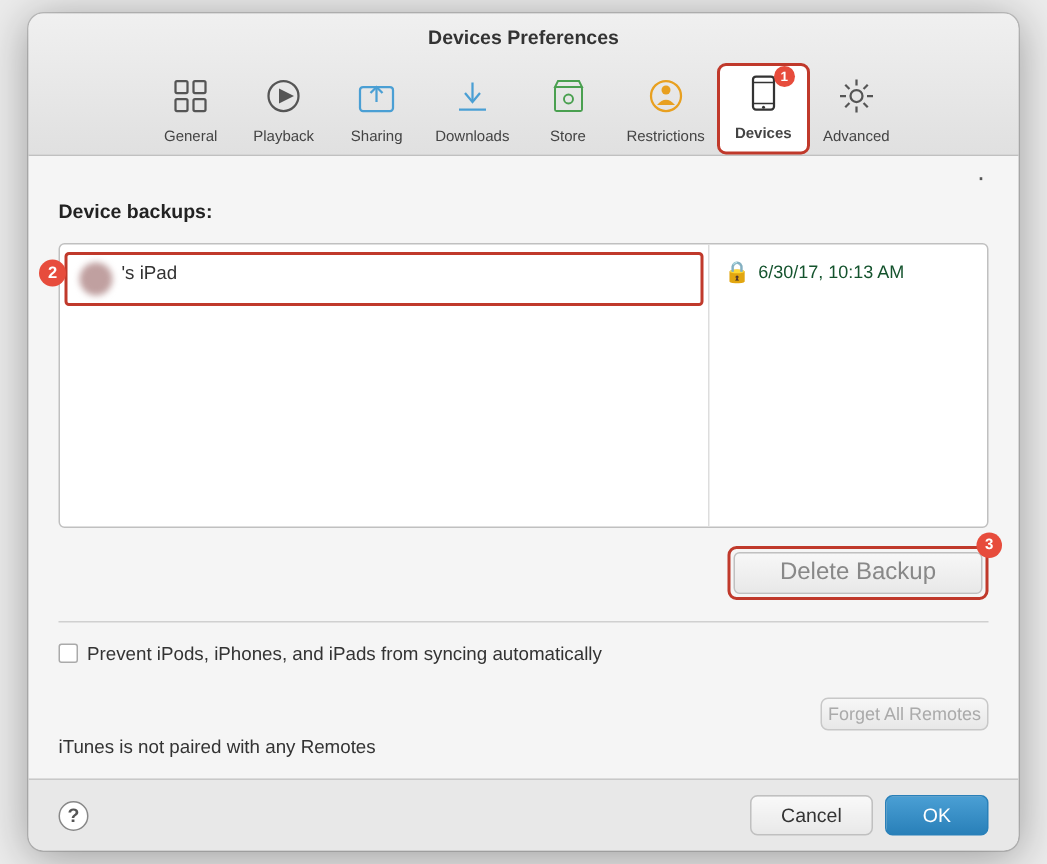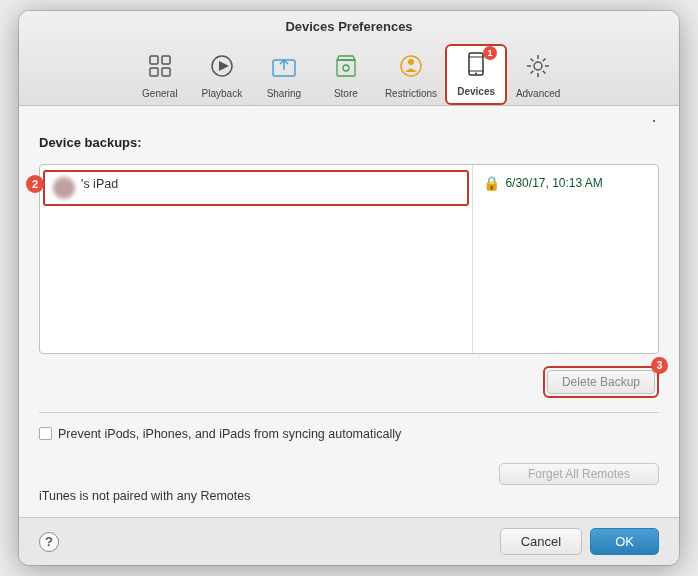--- a/index.html
+++ b/index.html
@@ -129,21 +129,21 @@
       align-items: center;
     }
     .remotes-label {
       font-size: 12.5px;
       color: #333;
       margin-top: 44px;
     }
     .forget-remotes-btn {
       border: 1px solid #c8c8c8;
       border-radius: 5px;
-      padding: 3px 28px;
+      padding: 3px 4px;
       font-size: 12px;
       background: linear-gradient(to bottom, #f7f7f7, #e8e8e8);
       color: #aaa;
       cursor: default;
     }
     .footer {
       background: #e8e8e8;
       border-top: 1px solid #c8c8c8;
       display: flex;
       justify-content: space-between;
@@ -225,20 +225,30 @@
         <span class="icon">
           <svg width="28" height="28" viewBox="0 0 28 28" fill="none">
             <rect x="3" y="8" width="22" height="16" rx="2" stroke="#4a9fd4" stroke-width="1.5" fill="none"></rect>
             <polyline points="10,12 14,8 18,12" stroke="#4a9fd4" stroke-width="1.5" fill="none"></polyline>
             <line x1="14" y1="8" x2="14" y2="18" stroke="#4a9fd4" stroke-width="1.5"></line>
           </svg>
         </span>
         <span class="label">Sharing</span>
       </div>
 
+      <div class="toolbar-item">
+        <span class="icon">
+          <svg width="28" height="28" viewBox="0 0 28 28" fill="none">
+            <polyline points="9,12 14,18 19,12" stroke="#4a9fd4" stroke-width="1.5" fill="none"></polyline>
+            <line x1="14" y1="5" x2="14" y2="18" stroke="#4a9fd4" stroke-width="1.5"></line>
+            <line x1="5" y1="23" x2="23" y2="23" stroke="#4a9fd4" stroke-width="1.5"></line>
+          </svg>
+        </span>
+        <span class="label">Downloads</span>
+      </div>
 
       <div class="toolbar-item">
         <span class="icon">
           <svg width="28" height="28" viewBox="0 0 28 28" fill="none">
             <path d="M5 8 L7 4 L21 4 L23 8 Z" stroke="#4aa050" stroke-width="1.3" fill="none"></path>
             <rect x="5" y="8" width="18" height="16" rx="1" stroke="#4aa050" stroke-width="1.3" fill="none"></rect>
             <circle cx="14" cy="16" r="3" stroke="#4aa050" stroke-width="1.3" fill="none"></circle>
           </svg>
         </span>
         <span class="label">Store</span>
@@ -312,21 +322,21 @@
         <div style="display:flex;align-items:center;gap:5px;padding:7px 4px;">
           <span style="font-size:14px;color:#555;">🔒</span>
           <span style="font-size:12px;color:#14532d;">6/30/17, 10:13 AM</span>
         </div>
       </div>
     </div>
 
     <div style="display:flex;justify-content:flex-end;align-items:center;margin-top:2px;">
       <div style="position:relative;display:inline-block;">
         <div style="border:2px solid #c0392b;border-radius:6px;padding:2px;">
-          <button style="border:1px solid #c0c0c0;border-radius:4px;padding:4px 14px;font-size:12px;background:linear-gradient(to bottom,#f7f7f7,#e8e8e8);color:#888;cursor:default;outline:none;">Delete Backup</button>
+          <button style="border:1px solid #c0c0c0;border-radius:4px;padding:4px 30px;font-size:16px;background:linear-gradient(to bottom,#f7f7f7,#e8e8e8);color:#888;cursor:default;outline:none;">Delete Backup</button>
         </div>
         <div style="position:absolute;top:-9px;right:-9px;background:#e74c3c;color:white;border-radius:50%;width:17px;height:17px;font-size:10px;font-weight:bold;display:flex;align-items:center;justify-content:center;">3</div>
       </div>
     </div>
 
     <div style="border-top:1px solid #d0d0d0;margin:4px 0;"></div>
 
     <div class="options-area">
       <div class="checkbox-row">
         <span class="checkbox-box"></span>

